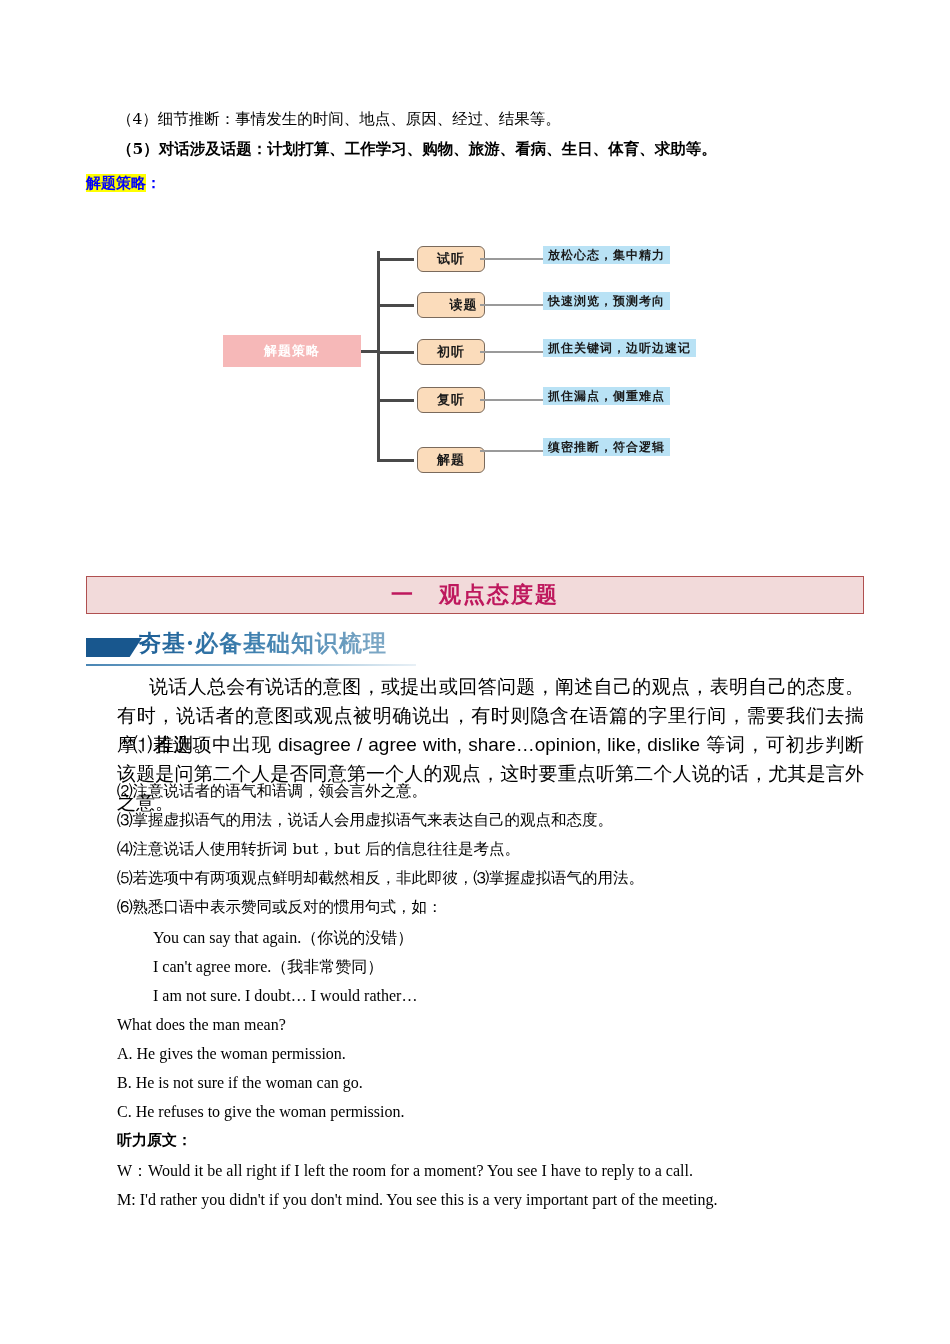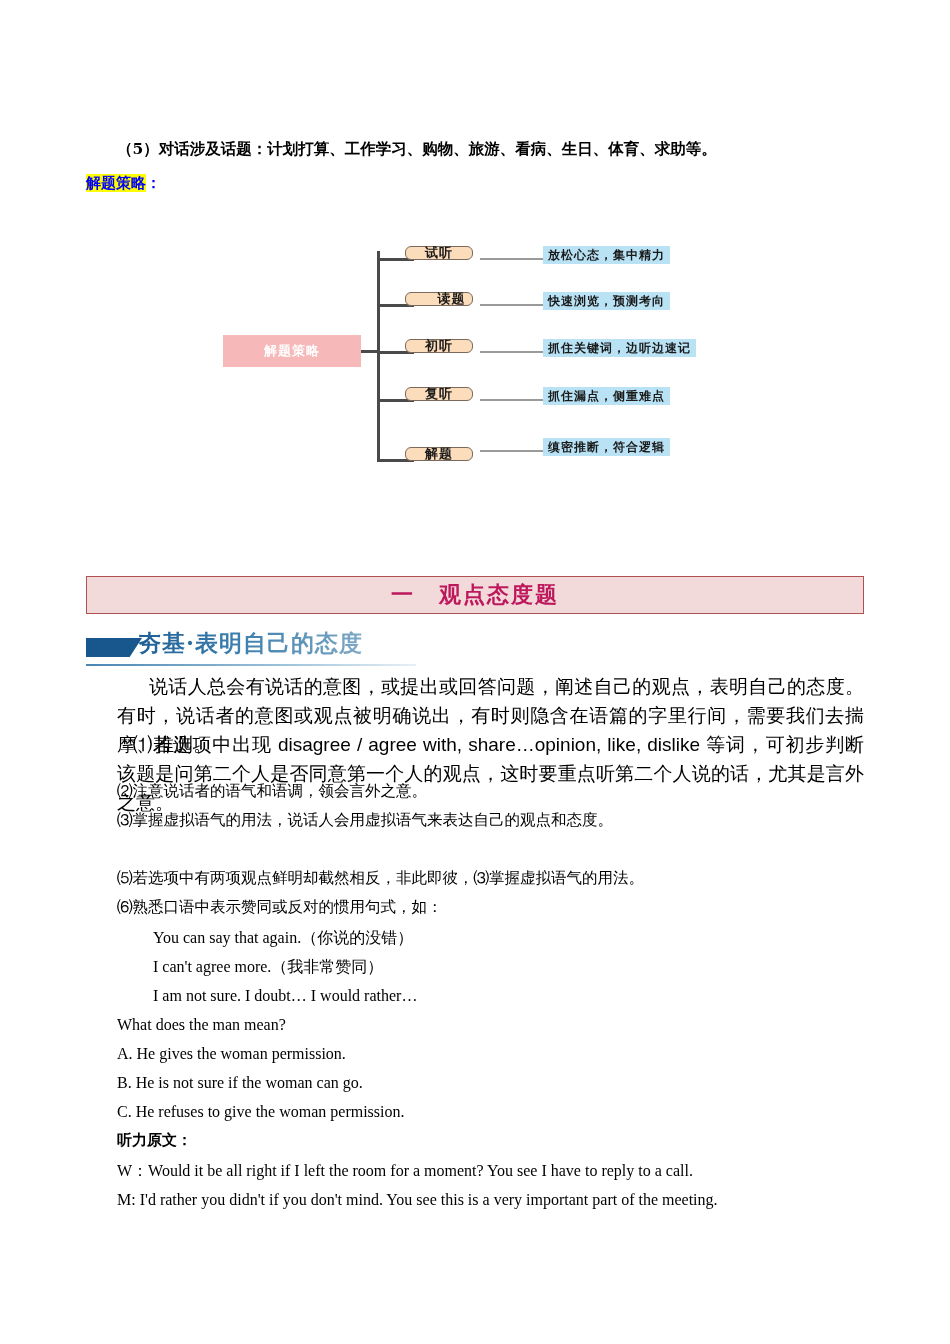--- a/index.html
+++ b/index.html
@@ -92,23 +92,23 @@
     align-items: center;
     justify-content: center;
     font-family: "DejaVu Sans", "Liberation Sans", sans-serif;
     font-size: 13px;
     font-weight: bold;
     color: #ffffff;
     letter-spacing: 1px;
   }
   .diag-node {
     position: absolute;
-    left: 200px;
+    left: 212px;
     width: 68px;
-    height: 14px;
+    height: 26px;
     background: #fbdcbb;
     border: 1.6px solid #7a6a5c;
     border-radius: 6px;
     display: flex;
     align-items: center;
     justify-content: center;
     font-family: "DejaVu Sans", "Liberation Sans", sans-serif;
     font-size: 13px;
     font-weight: bold;
     color: #1a1a1a;
@@ -223,20 +223,21 @@
     width: 330px;
     height: 2px;
     background: linear-gradient(90deg, #4a86b4 0%, #9dc2da 60%, #e8f0f6 100%);
   }
 </style>
 </head>
 <body>
 
 <div class="page">
 
+  <div class="cn-line" style="left:117px; top:112px;">（4）细节推断：事情发生的时间、地点、原因、经过、结果等。</div>
   <div class="cn-line" style="left:117px; top:141px;font-weight:bold;">（5）对话涉及话题：计划打算、工作学习、购物、旅游、看病、生日、体育、求助等。</div>
 
   <div class="hl-strategy"><span class="mark">解题策略</span><span class="colon">：</span></div>
 
   <div class="diagram">
 
     <div class="diag-root">解题策略</div>
     <div class="root-h"></div>
     <div class="trunk"></div>
 
@@ -265,30 +266,31 @@
     <div class="leaf-h" style="top:218px;"></div>
     <div class="diag-label" style="top:206px;">缜密推断，符合逻辑</div>
   </div>
 
   <div class="title-box">
     <span class="t">一　观点态度题</span>
   </div>
 
   <div class="sub-header">
     <span class="para-icon"></span>
-    <span class="sh-text">夯基·表明自己的态度</span>
+    <span class="sh-text">夯基·必备基础知识梳理</span>
     <span class="sh-rule"></span>
   </div>
 
   <div class="para" style="left:117px; top:672px; width:747px; text-indent:32px;">说话人总会有说话的意图，或提出或回答问题，阐述自己的观点，表明自己的态度。有时，说话者的意图或观点被明确说出，有时则隐含在语篇的字里行间，需要我们去揣摩、推测。</div>
 
   <div class="para" style="left:117px; top:730px; width:747px; text-indent:16px;">⑴若选项中出现 disagree / agree with, share…opinion, like, dislike 等词，可初步判断该题是问第二个人是否同意第一个人的观点，这时要重点听第二个人说的话，尤其是言外之意。</div>
 
   <div class="cn-line" style="left:117px; top:784px;">⑵注意说话者的语气和语调，领会言外之意。</div>
   <div class="cn-line" style="left:117px; top:813px;">⑶掌握虚拟语气的用法，说话人会用虚拟语气来表达自己的观点和态度。</div>
+  <div class="cn-line" style="left:117px; top:842px;">⑷注意说话人使用转折词 but，but 后的信息往往是考点。</div>
   <div class="cn-line" style="left:117px; top:871px;">⑸若选项中有两项观点鲜明却截然相反，非此即彼，⑶掌握虚拟语气的用法。</div>
   <div class="cn-line" style="left:117px; top:900px;">⑹熟悉口语中表示赞同或反对的惯用句式，如：</div>
 
   <div class="en-line" style="left:153px; top:930px;">You can say that again.（你说的没错）</div>
   <div class="en-line" style="left:153px; top:959px;">I can't agree more.（我非常赞同）</div>
   <div class="en-line" style="left:153px; top:988px;">I am not sure. I doubt… I would rather…</div>
 
   <div class="en-line" style="left:117px; top:1017px;">What does the man mean?</div>
   <div class="en-line" style="left:117px; top:1046px;">A. He gives the woman permission.</div>
   <div class="en-line" style="left:117px; top:1075px;">B. He is not sure if the woman can go.</div>

